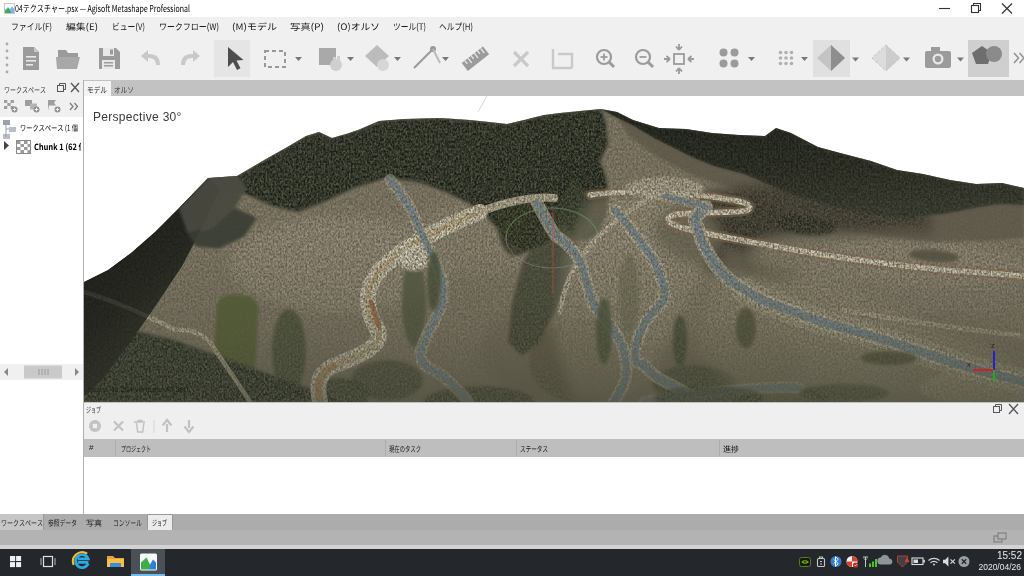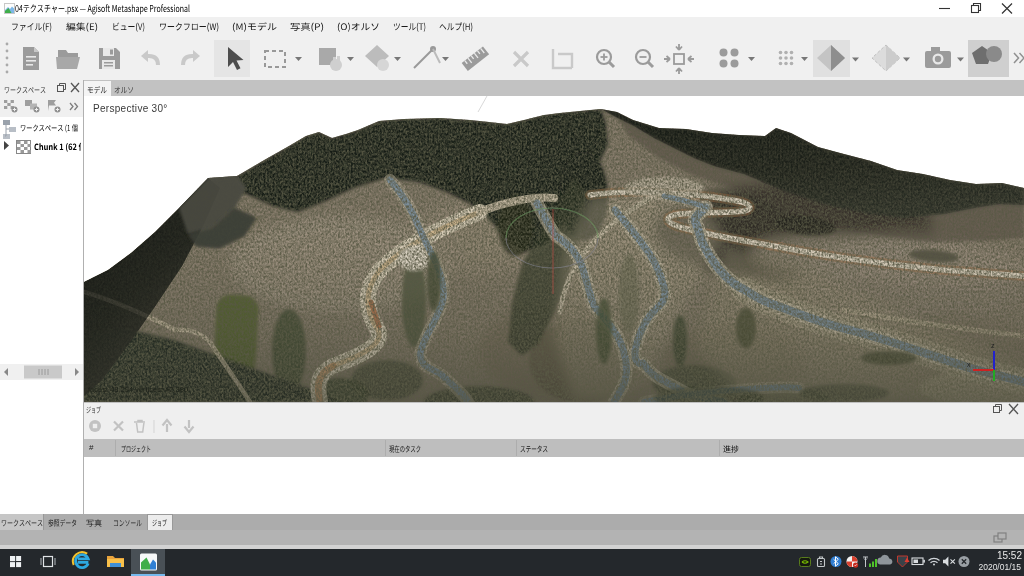--- a/index.html
+++ b/index.html
@@ -361,21 +361,21 @@
     </g>
 <g stroke-width="2">
       <line x1="910" y1="274" x2="910" y2="255" stroke="#2222cc"></line>
       <line x1="889" y1="274" x2="910" y2="274" stroke="#cc2222"></line>
       <line x1="910" y1="274" x2="910" y2="285" stroke="#22aa22"></line>
     </g>
     <text x="907" y="252" font-family="Liberation Sans" font-size="7" fill="#222">z</text>
     <text x="883" y="271" font-family="Liberation Sans" font-size="7" fill="#222">x</text>
 <line x1="403" y1="0" x2="394" y2="16" stroke="#d8d8d8" stroke-width="1"></line>
 </svg>
-<div class="a" style="left:93px;top:103px;font-size:10px;color:#3a3a3a;letter-spacing:0.3px">Perspective 30°</div>
+<div class="a" style="left:93px;top:110px;font-size:12px;color:#3a3a3a;letter-spacing:0.3px">Perspective 30°</div>
 <div class="a" style="left:88px;top:385px;font-size:7.5px;color:#20241c">faces: 48,294 vertices: 42,380</div>
 <div class="a" style="left:84px;top:402px;width:940px;height:112px;background:#efefef;border-top:1px solid #c0c0c0;box-sizing:border-box"></div>
 <svg style="position:absolute;left:86px;top:401px" width="17" height="16" viewBox="0 0 17 16">
     <path transform="translate(0,12) scale(0.625 1)" fill="#333" d="M5.7 -6.0L5.3 -5.8C5.6 -5.4 5.8 -4.9 6.0 -4.5L6.5 -4.7C6.3 -5.1 5.9 -5.7 5.7 -6.0ZM6.8 -6.4L6.3 -6.2C6.6 -5.8 6.9 -5.3 7.1 -4.9L7.5 -5.1C7.3 -5.5 7.0 -6.1 6.8 -6.4ZM2.3 -6.1L2.0 -5.6C2.4 -5.3 3.3 -4.7 3.7 -4.4L4.0 -5.0C3.7 -5.2 2.8 -5.8 2.3 -6.1ZM1.1 -0.4L1.5 0.3C2.2 0.1 3.3 -0.2 4.1 -0.7C5.4 -1.5 6.5 -2.5 7.2 -3.6L6.8 -4.2C6.2 -3.1 5.1 -2.1 3.8 -1.3C3.0 -0.8 2.0 -0.5 1.1 -0.4ZM1.1 -4.3L0.7 -3.7C1.2 -3.5 2.1 -2.9 2.5 -2.6L2.9 -3.2C2.5 -3.5 1.6 -4.0 1.1 -4.3ZM9.7 -0.5L9.7 0.1C9.8 0.1 10.1 0.1 10.4 0.1L13.6 0.1L13.6 0.4L14.2 0.4C14.2 0.3 14.2 0.1 14.2 0.0C14.2 -0.7 14.2 -3.7 14.2 -4.0C14.2 -4.1 14.2 -4.3 14.2 -4.4C14.1 -4.4 13.9 -4.4 13.7 -4.4C13.0 -4.4 11.0 -4.4 10.6 -4.4C10.4 -4.4 9.9 -4.4 9.8 -4.4L9.8 -3.8C9.9 -3.8 10.4 -3.8 10.6 -3.8C11.0 -3.8 13.3 -3.8 13.6 -3.8L13.6 -2.5L10.7 -2.5C10.4 -2.5 10.1 -2.5 10.0 -2.5L10.0 -1.9C10.1 -1.9 10.4 -1.9 10.7 -1.9L13.6 -1.9L13.6 -0.5L10.3 -0.5C10.1 -0.5 9.8 -0.5 9.7 -0.5ZM23.1 -6.9L22.6 -6.7C22.8 -6.4 23.1 -5.9 23.3 -5.6L23.7 -5.8C23.6 -6.1 23.3 -6.6 23.1 -6.9ZM22.8 -5.2L22.4 -5.5L22.7 -5.6C22.5 -5.9 22.2 -6.4 22.0 -6.6L21.6 -6.5C21.8 -6.2 22.0 -5.8 22.2 -5.5C22.1 -5.5 22.0 -5.5 21.8 -5.5C21.5 -5.5 18.3 -5.5 17.8 -5.5C17.6 -5.5 17.3 -5.5 17.0 -5.5L17.0 -4.8C17.2 -4.8 17.5 -4.8 17.8 -4.8C18.3 -4.8 21.5 -4.8 21.9 -4.8C21.8 -4.1 21.4 -3.0 20.9 -2.2C20.2 -1.4 19.3 -0.7 17.8 -0.3L18.3 0.3C19.8 -0.2 20.7 -0.9 21.5 -1.9C22.1 -2.7 22.5 -4.0 22.6 -4.8C22.7 -5.0 22.7 -5.1 22.8 -5.2Z"></path>
   </svg>
 <svg class="a" style="left:990px;top:403px" width="34" height="13">
 <rect x="3.5" y="3.5" width="6" height="6" fill="none" stroke="#555" stroke-width="1"></rect>
 <path d="M5.5 3.5 v-2 h6 v6 h-2" fill="none" stroke="#555" stroke-width="1"></path>
 <path d="M19 1 l9 10 M28 1 l-9 10" stroke="#555" stroke-width="1.3"></path>
   </svg>
@@ -504,12 +504,12 @@
     <g transform="translate(946,12.5)">
       <path d="M-3 -1.8 h2.2 l3.2 -3.2 v10 l-3.2 -3.2 h-2.2 z" fill="#d9dde0"></path>
       <path d="M4.5 -2.2 l4.4 4.4 M8.9 -2.2 l-4.4 4.4" stroke="#d9dde0" stroke-width="1.1"></path>
     </g>
     <g transform="translate(964,12.5)">
       <circle r="5.5" fill="#9aa0a5"></circle>
       <path d="M-2.2 -2.2 l4.4 4.4 M2.2 -2.2 l-4.4 4.4" stroke="#24282c" stroke-width="1.3"></path>
     </g>
   </svg>
 <div class="a" style="left:985px;top:550px;width:37px;height:11px;font-size:10px;color:#e9e9e9;text-align:right">15:52</div>
-<div class="a" style="left:955px;top:562px;width:66px;height:11px;font-size:8.5px;color:#e9e9e9;text-align:right">2020/01/15</div>
+<div class="a" style="left:955px;top:562px;width:66px;height:11px;font-size:8.5px;color:#e9e9e9;text-align:right">2020/04/26</div>
 </body></html>

